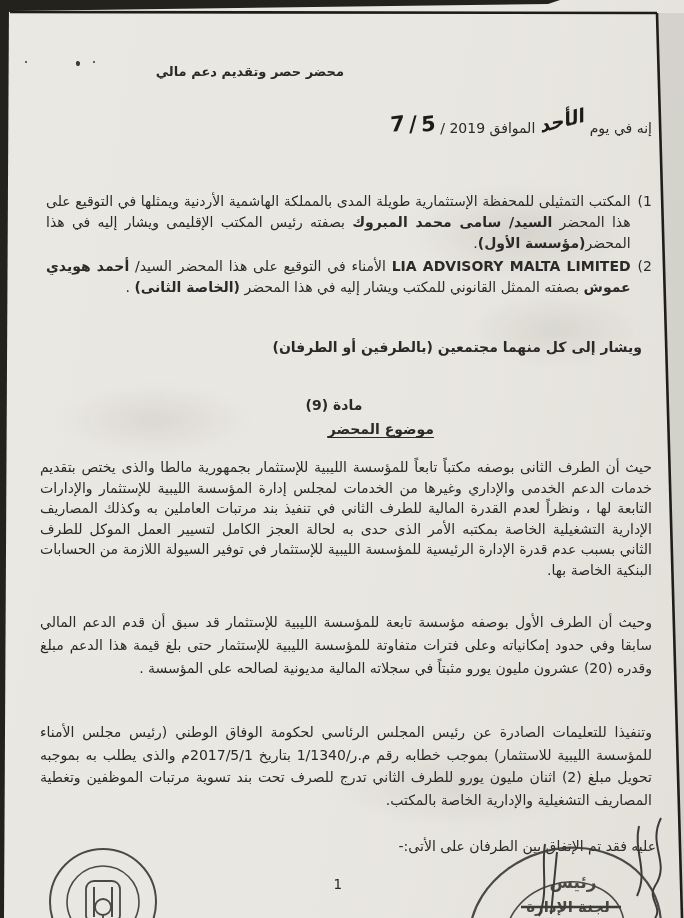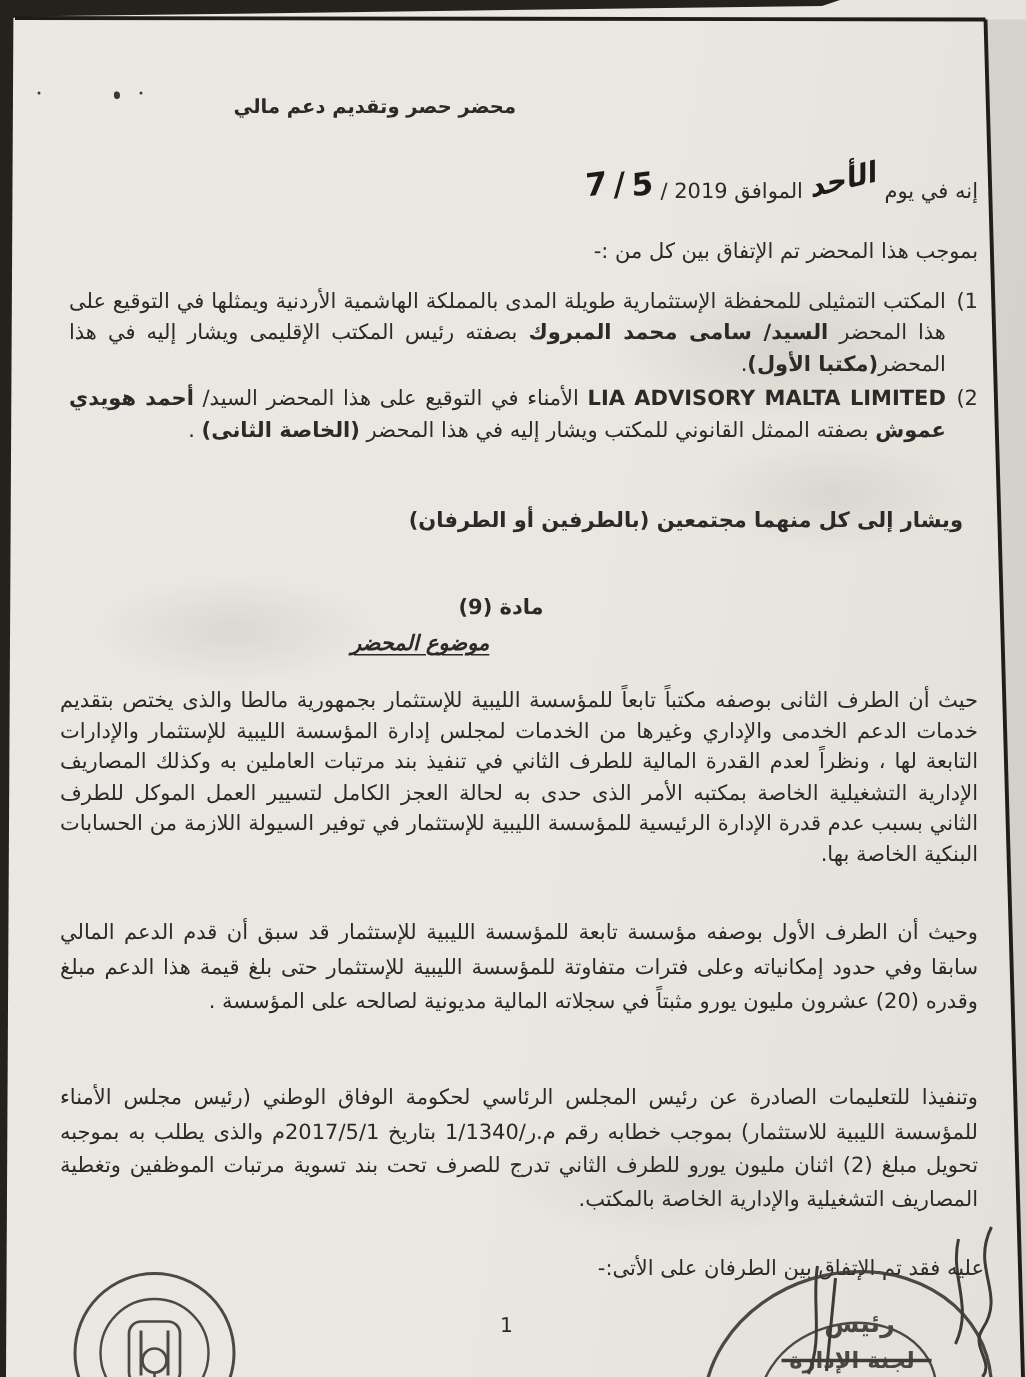--- a/index.html
+++ b/index.html
@@ -18,22 +18,22 @@
         transform:rotate(-7deg) skewX(-6deg);line-height:0;position:relative;top:-2px;}
   .hand-day{font-size:19px;transform:rotate(-14deg) skewX(-14deg);letter-spacing:-1px;top:-6px;}
   .ltr{direction:ltr;unicode-bidi:isolate;display:inline-block;}
   .intro-line{top:158px;right:32px;}
   .parties{top:191px;right:32px;left:46px;}
   .party{display:flex;gap:7px;margin-bottom:2px;line-height:21px;}
   .party-number{flex:0 0 auto;}
   .party-text{flex:1 1 auto;text-align:justify;text-align-last:right;}
   .joint-line{top:337px;right:42px;font-weight:700;}
   .article-head{top:395px;right:250px;width:200px;text-align:center;font-weight:700;}
-  .article-sub{top:419px;right:250px;width:200px;text-align:left;font-weight:700;
-               text-decoration:underline;text-underline-offset:3px;font-style:italic;}
+  .article-sub{top:419px;right:250px;width:200px;text-align:right;font-weight:700;
+               text-decoration:underline;text-underline-offset:3px;}
   .para{text-align:justify;text-align-last:right;right:32px;left:40px;}
   .para1{top:457px;line-height:20.6px;}
   .para2{top:611px;line-height:23px;}
   .para3{top:721px;line-height:22.5px;}
   .closing{top:836px;right:28px;}
   .page-num{position:absolute;top:876px;right:342px;font-size:13.5px;z-index:1;}
   .stamp{position:absolute;z-index:3;opacity:.92;}
   .speck{position:absolute;background:#3a3834;border-radius:50%;z-index:1;}
 </style>
 </head>
@@ -68,26 +68,25 @@
       <span>الموافق</span>
       <span class="ltr">
         <span class="hand">7</span>
         <span class="hand">/</span>
         <span class="hand">5</span>
         <span>/</span>
         <span>2019</span>
       </span>
     </div>
 
-    <div class="block intro-line">بموجب هذا المحضر تم الإتفاق بين كل من :-</div>
 
     <div class="block parties">
       <div class="party">
         <span class="party-number">1)</span>
-        <span class="party-text"><span>المكتب التمثيلى للمحفظة الإستثمارية طويلة المدى بالمملكة الهاشمية الأردنية  ويمثلها في التوقيع على هذا المحضر </span><span style="font-weight: 700;">السيد/ سامى محمد المبروك</span><span> بصفته رئيس المكتب الإقليمى ويشار إليه في هذا المحضر</span><span style="font-weight: 700;">(مكتبا الأول)</span><span>.</span></span>
+        <span class="party-text"><span>المكتب التمثيلى للمحفظة الإستثمارية طويلة المدى بالمملكة الهاشمية الأردنية  ويمثلها في التوقيع على هذا المحضر </span><span style="font-weight: 700;">السيد/ سامى محمد المبروك</span><span> بصفته رئيس المكتب الإقليمى ويشار إليه في هذا المحضر</span><span style="font-weight: 700;">(مؤسسة الأول)</span><span>.</span></span>
       </div>
       <div class="party">
         <span class="party-number">2)</span>
         <span class="party-text"><span style="font-weight: 700;">LIA ADVISORY MALTA LIMITED</span><span> الأمناء في التوقيع على هذا المحضر السيد/ </span><span style="font-weight: 700;">أحمد هويدي عموش</span><span> بصفته الممثل القانوني للمكتب ويشار إليه في هذا المحضر </span><span style="font-weight: 700;">(الخاصة الثانى)</span><span> .</span></span>
       </div>
     </div>
 
     <div class="block joint-line">ويشار إلى كل منهما مجتمعين (بالطرفين أو الطرفان)</div>
 
     <div class="block article-head">مادة (9)</div>

